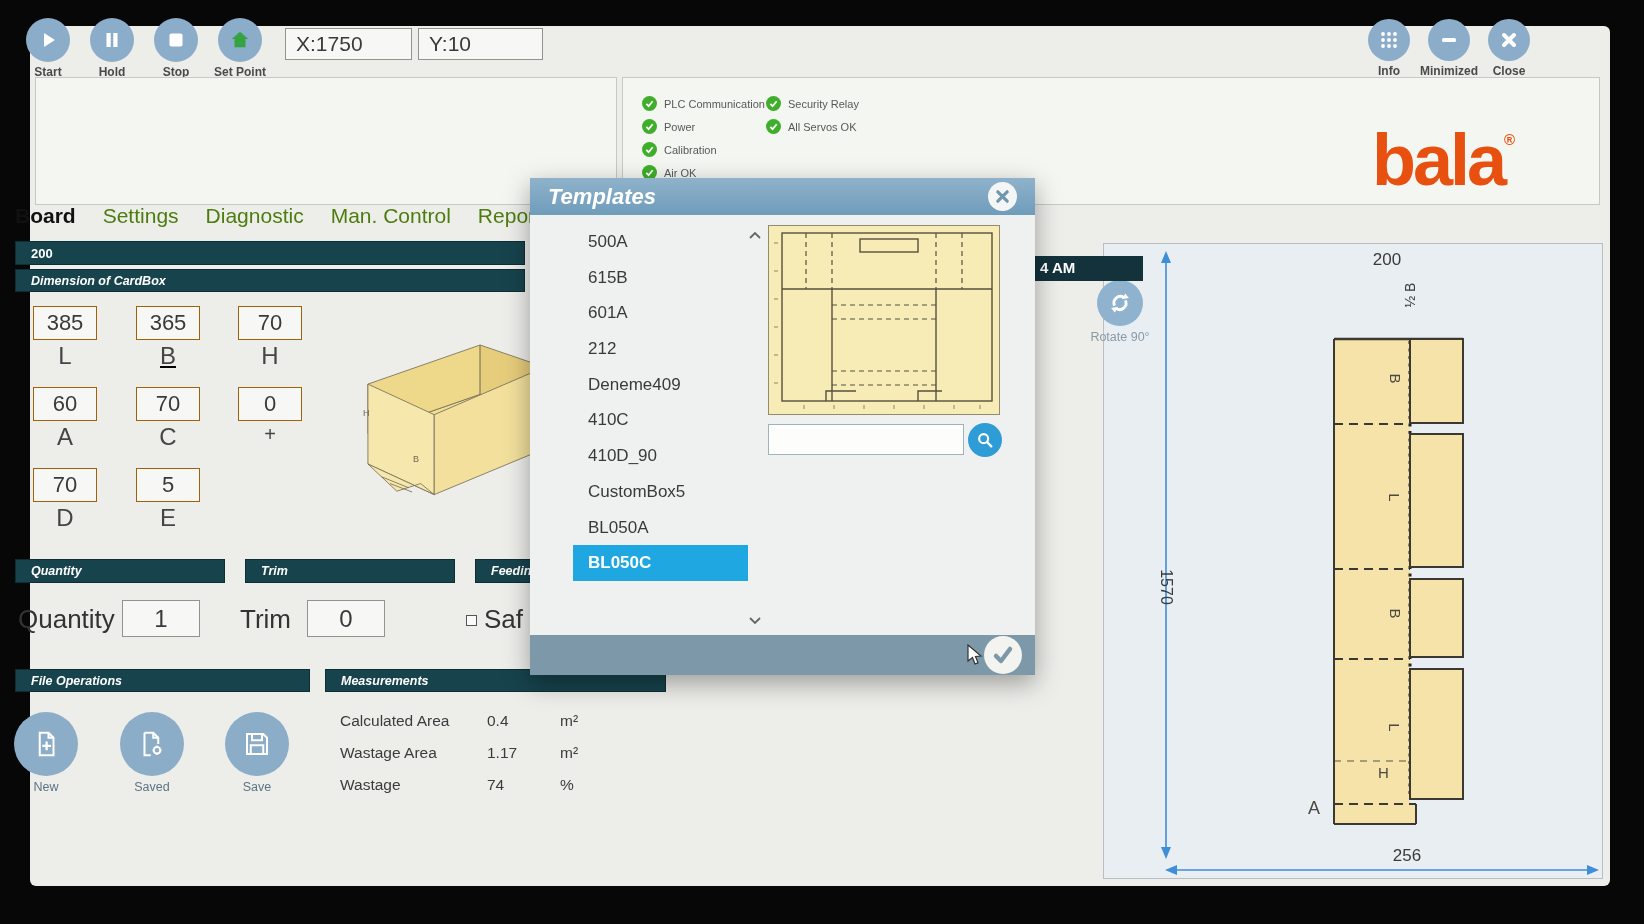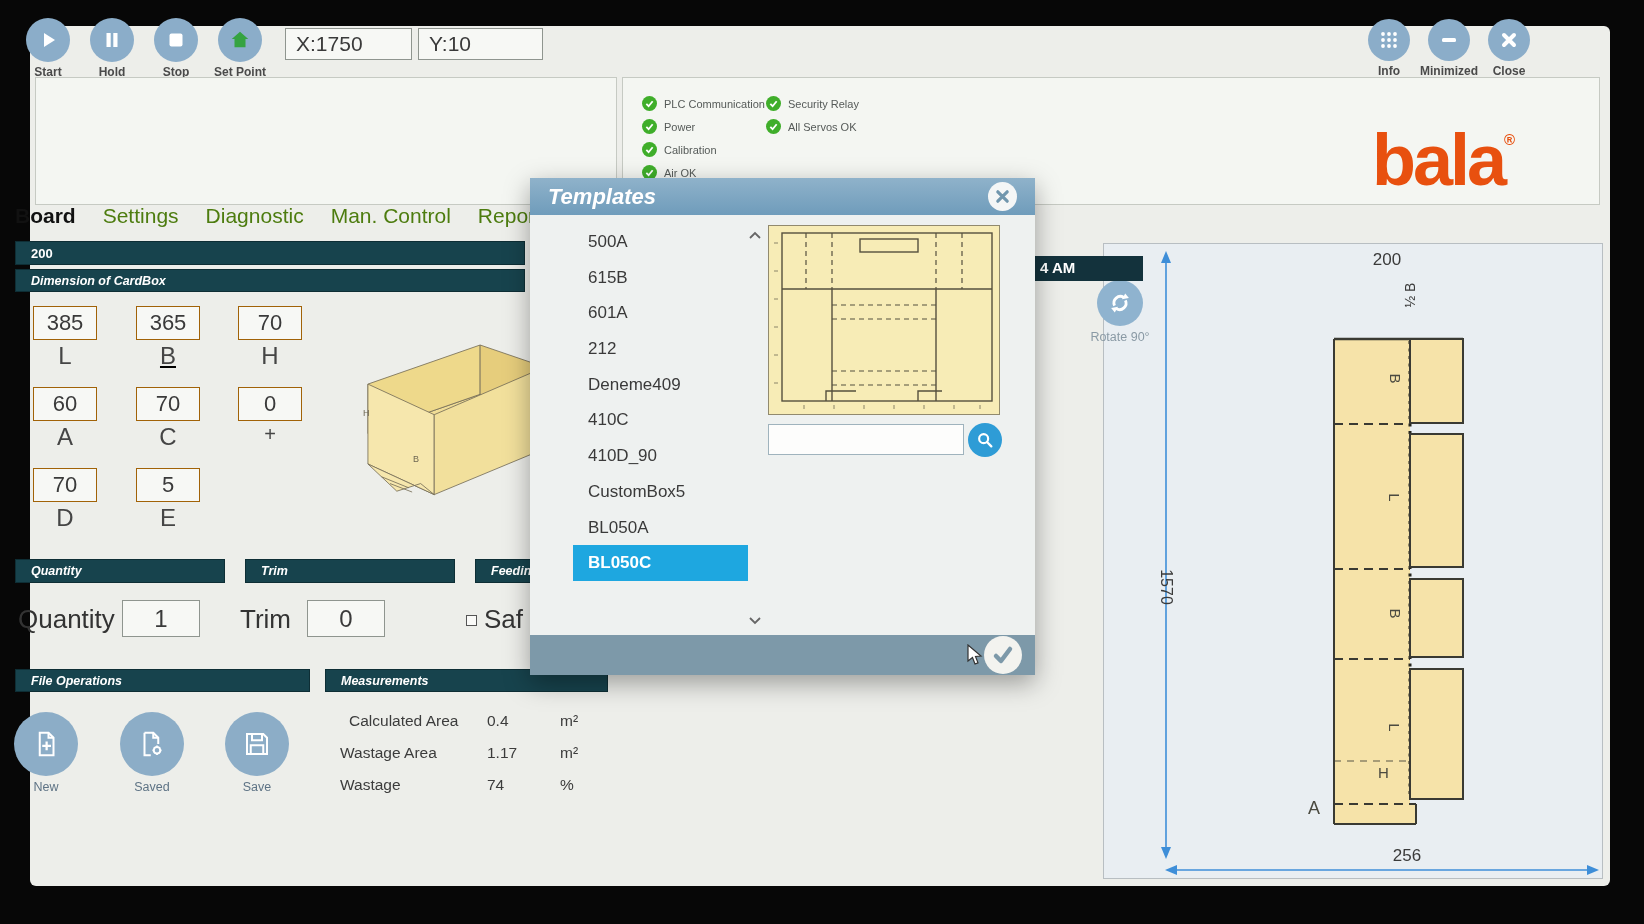--- a/index.html
+++ b/index.html
@@ -304,21 +304,21 @@
   <div class="big-label" style="left:18px; top:604px;">Quantity</div>
   <input class="qt-input" style="left: 122px; top: 600px;" readonly="" value="1">
   <div class="big-label" style="left:240px; top:604px;">Trim</div>
   <input class="qt-input" style="left: 307px; top: 600px;" readonly="" value="0">
   <span class="checkbox" style="left:466px; top:615px;"></span>
   <div class="big-label" style="left:484px; top:604px;">Saf</div>
 
   <div class="teal" style="left:15px; top:669px; width:295px; height:23px;">
       <span>File Operations</span>
     </div>
-  <div class="teal" style="left:325px; top:669px; width:283px; height:23px;">
+  <div class="teal" style="left:325px; top:669px; width:341px; height:23px;">
       <span>Measurements</span>
     </div>
 
   <div class="fop" style="left:1px; top:712px;">
     <div class="circle">
       <svg width="30" height="30" viewBox="0 0 24 24" fill="none" stroke="#fff" stroke-width="1.6">
         <path d="M7 3 H14 L18 7 V21 H7 Z"></path>
           <path d="M14 3 V7 H18"></path>
         <path d="M12.5 10 V17 M9 13.5 H16" stroke-width="1.8"></path>
       </svg>
@@ -341,21 +341,21 @@
     <div class="circle">
       <svg width="30" height="30" viewBox="0 0 24 24" fill="none" stroke="#fff" stroke-width="1.6">
         <path d="M4 4 H17 L20 7 V20 H4 Z"></path>
         <rect x="8" y="4" width="8" height="5"></rect>
         <rect x="7" y="13" width="10" height="7"></rect>
       </svg>
     </div>
     <div class="fop-label">Save</div>
   </div>
 
-  <div class="meas-row" style="left:340px; top:712px;margin-left:9px;">
+  <div class="meas-row" style="left:340px; top:712px;">
     <span>Calculated Area</span></div>
   <div class="meas-row" style="left:487px; top:712px;">0.4</div>
   <div class="meas-row" style="left:560px; top:712px;">m²</div>
 
   <div class="meas-row" style="left:340px; top:744px;">
     <span>Wastage Area</span></div>
   <div class="meas-row" style="left:487px; top:744px;">1.17</div>
   <div class="meas-row" style="left:560px; top:744px;">m²</div>
 
   <div class="meas-row" style="left:340px; top:776px;">

